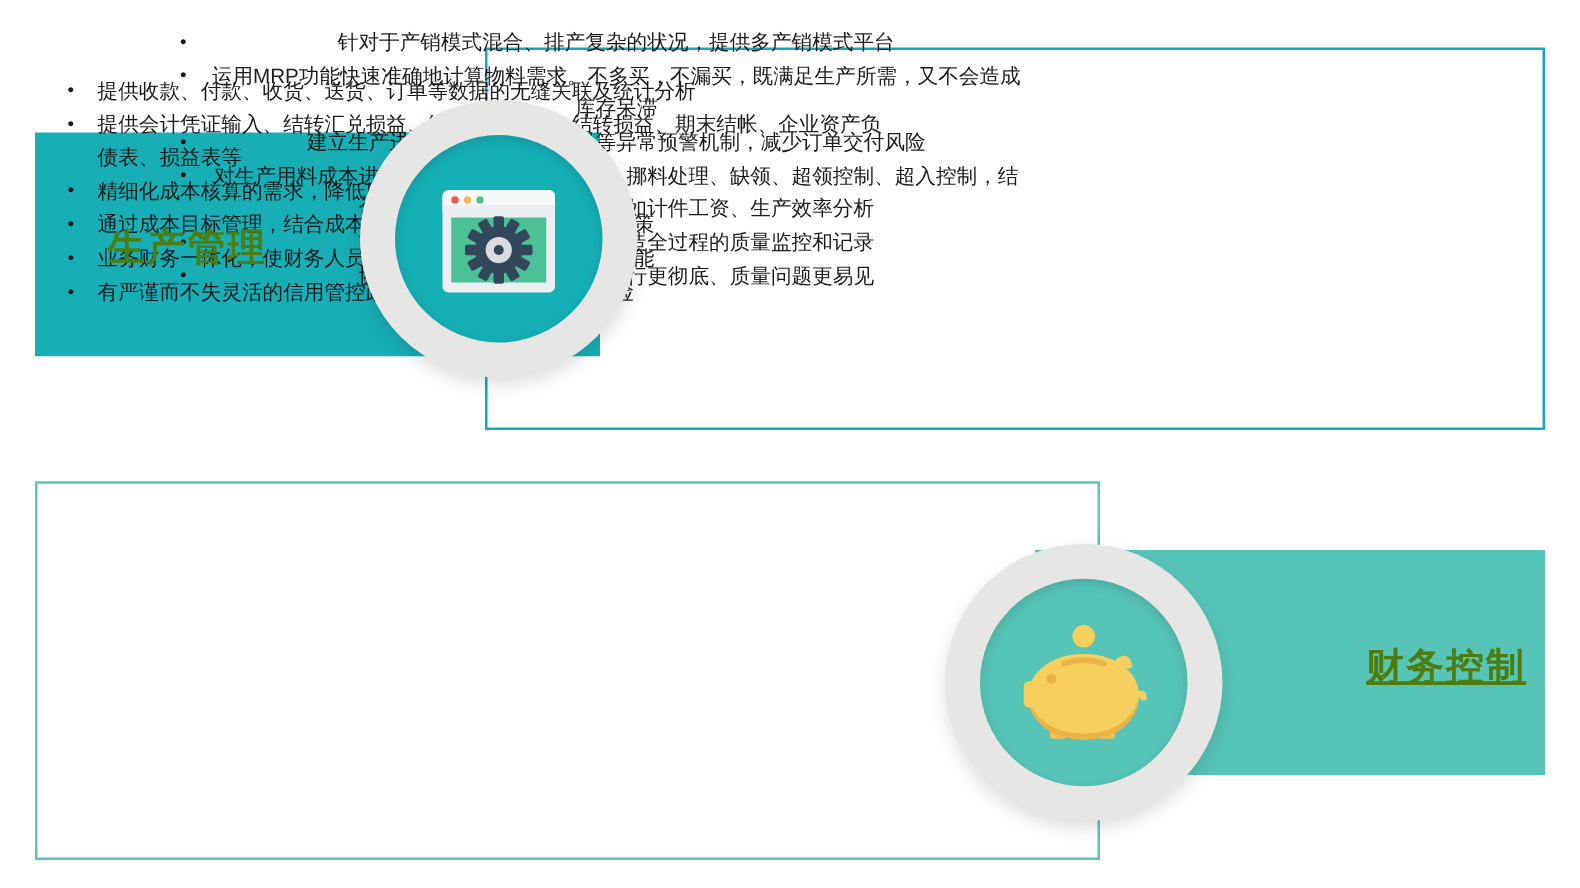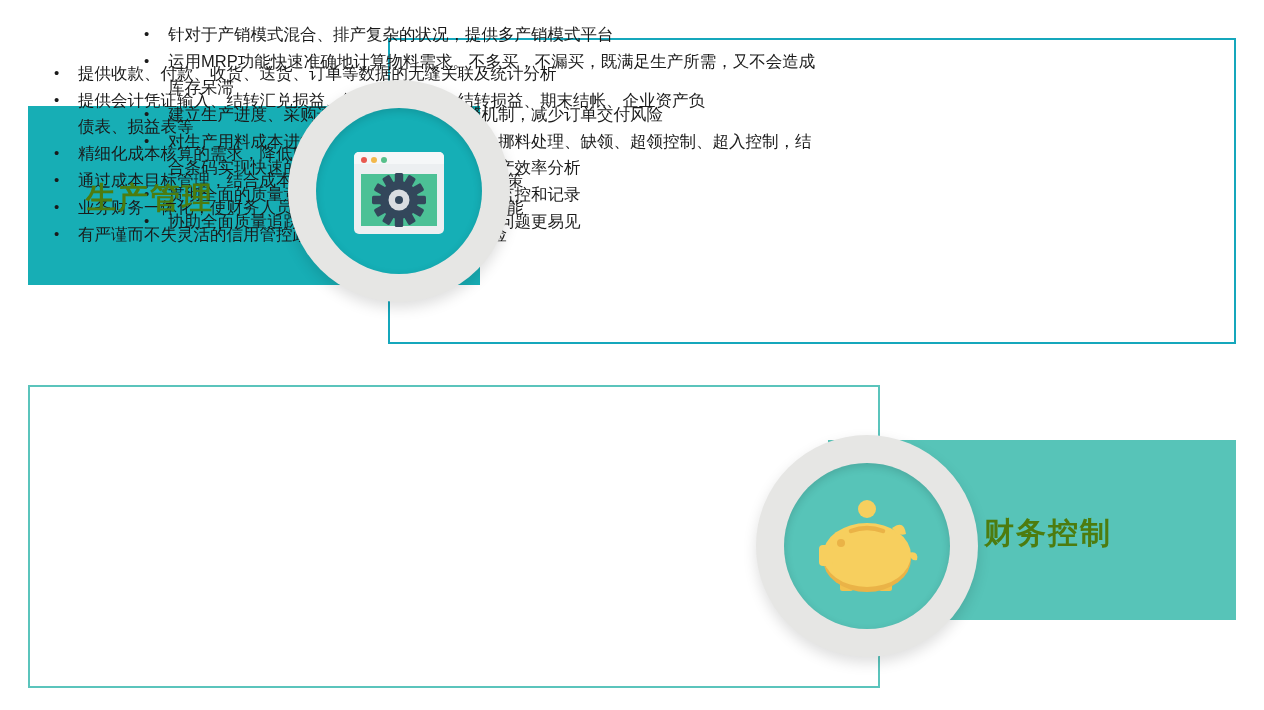--- a/index.html
+++ b/index.html
@@ -102,28 +102,28 @@
   #band-production {
     left: 28px; top: 106px; width: 452px; height: 179px;
     background: #17AEB5;
   }
   #title-production { left: 86px; top: 178px; }
 
   #textbox-production {
     left: 388px; top: 38px; width: 848px; height: 306px;
     border: 2px solid #15A7BC;
   }
-  #bullets-production { left: 138px; top: 21px; width: 680px; }
+  #bullets-production { left: 138px; top: 21px; width: 680px; text-align: center; }
 
   
   #band-finance {
     left: 828px; top: 440px; width: 408px; height: 180px;
     background: #57C4B8;
   }
-  #title-finance { left: 984px; top: 513px; }
+  #title-finance { left: 1093px; top: 513px; text-decoration: underline; }
 
   #textbox-finance {
     left: 28px; top: 385px; width: 852px; height: 303px;
     border: 2px solid #5BC4BC;
   }
   #bullets-finance { left: 48px; top: 60px; width: 660px; }
 
   
   #band-production, #band-finance { z-index: 2; }
   #textbox-production, #textbox-finance { z-index: 1; }

